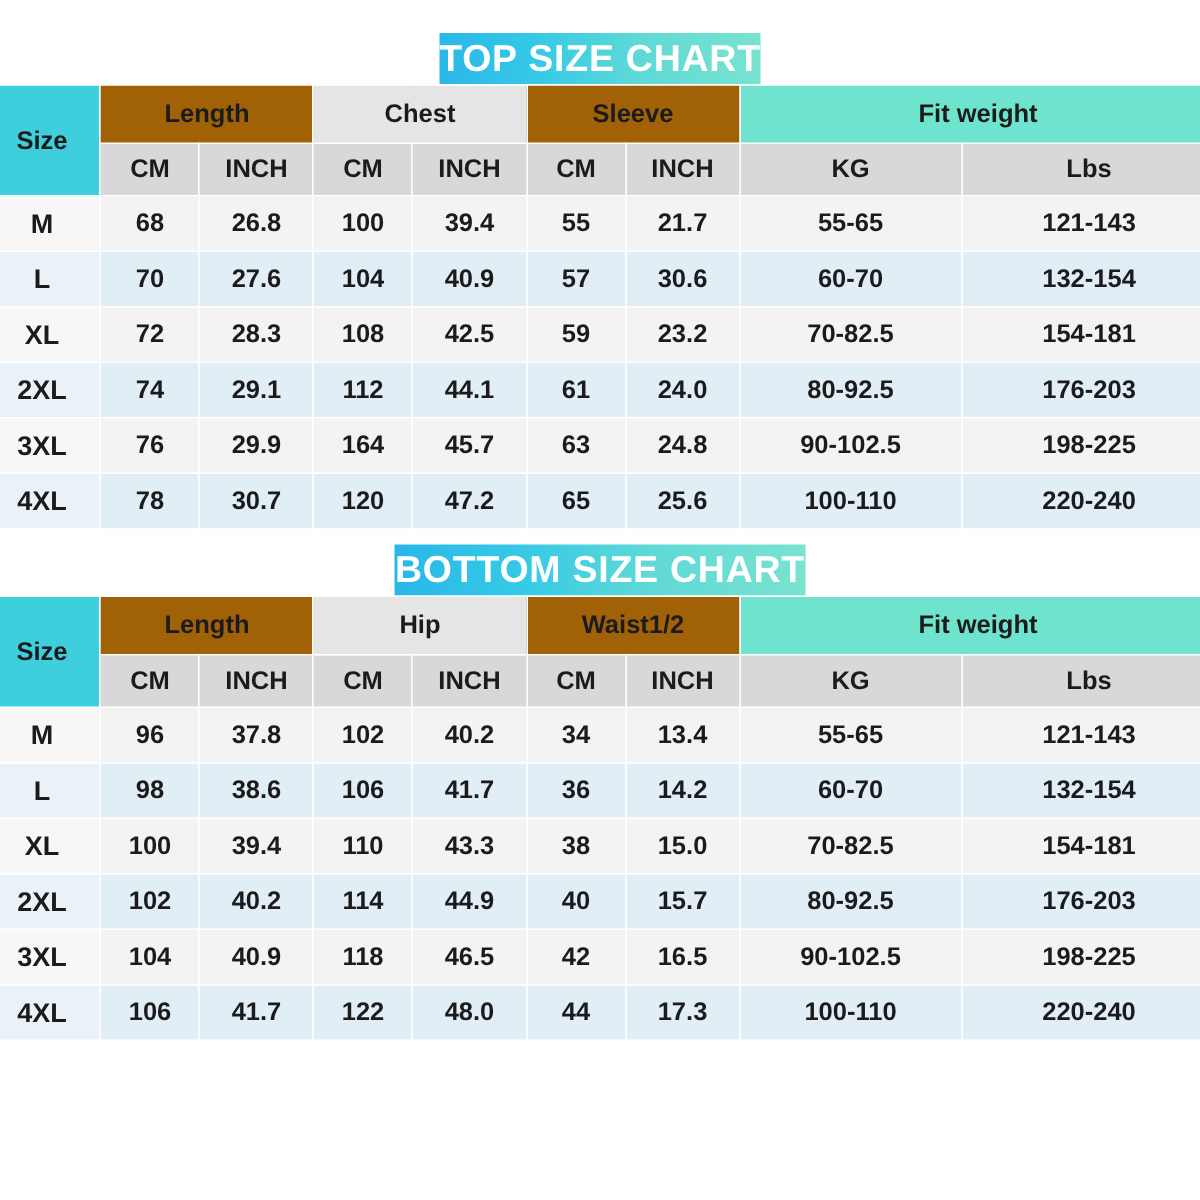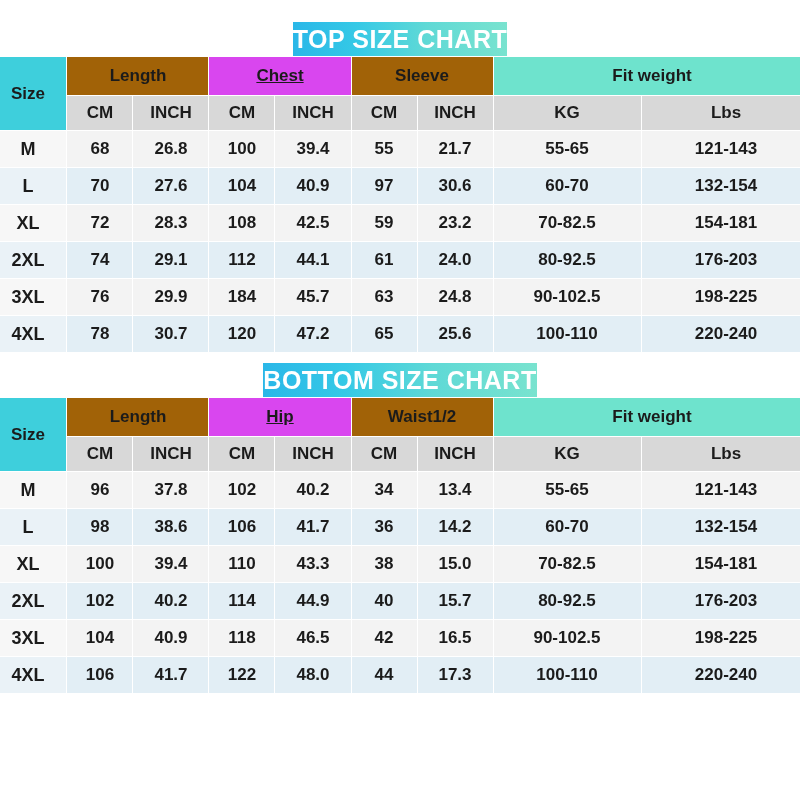--- a/index.html
+++ b/index.html
@@ -63,21 +63,21 @@
   col.c-lbs   { width: 170px; }
 
   .hdr-group {
     background: #39d2d9;
     font-weight: bold;
     font-size: 21px;
     height: 38px;
     color: #111;
   }
   .hdr-group.teal-a { background: #a16207; }
-  .hdr-group.teal-b { background: #d946ef; text-decoration: underline; }
+  .hdr-group.teal-b { background: #e5e5e5; }
   .hdr-group.teal-c { background: #a16207; }
   .hdr-group.teal-d { background: #6ee3cd; }
 
   .hdr-size {
     background: #3ecfdc;
     font-weight: bold;
     font-size: 19px;
     color: #111;
   }
 
@@ -146,21 +146,21 @@
           <td class="valcell">21.7</td>
           <td class="valcell wide">55-65</td>
           <td class="valcell wide">121-143</td>
         </tr>
         <tr class="row-b">
           <td class="sizecell">L</td>
           <td class="valcell">70</td>
           <td class="valcell">27.6</td>
           <td class="valcell">104</td>
           <td class="valcell">40.9</td>
-          <td class="valcell">97</td>
+          <td class="valcell">57</td>
           <td class="valcell">30.6</td>
           <td class="valcell wide">60-70</td>
           <td class="valcell wide">132-154</td>
         </tr>
         <tr class="row-a">
           <td class="sizecell">XL</td>
           <td class="valcell">72</td>
           <td class="valcell">28.3</td>
           <td class="valcell">108</td>
           <td class="valcell">42.5</td>
@@ -177,21 +177,21 @@
           <td class="valcell">44.1</td>
           <td class="valcell">61</td>
           <td class="valcell">24.0</td>
           <td class="valcell wide">80-92.5</td>
           <td class="valcell wide">176-203</td>
         </tr>
         <tr class="row-a">
           <td class="sizecell">3XL</td>
           <td class="valcell">76</td>
           <td class="valcell">29.9</td>
-          <td class="valcell">184</td>
+          <td class="valcell">164</td>
           <td class="valcell">45.7</td>
           <td class="valcell">63</td>
           <td class="valcell">24.8</td>
           <td class="valcell wide">90-102.5</td>
           <td class="valcell wide">198-225</td>
         </tr>
         <tr class="row-b">
           <td class="sizecell">4XL</td>
           <td class="valcell">78</td>
           <td class="valcell">30.7</td>

